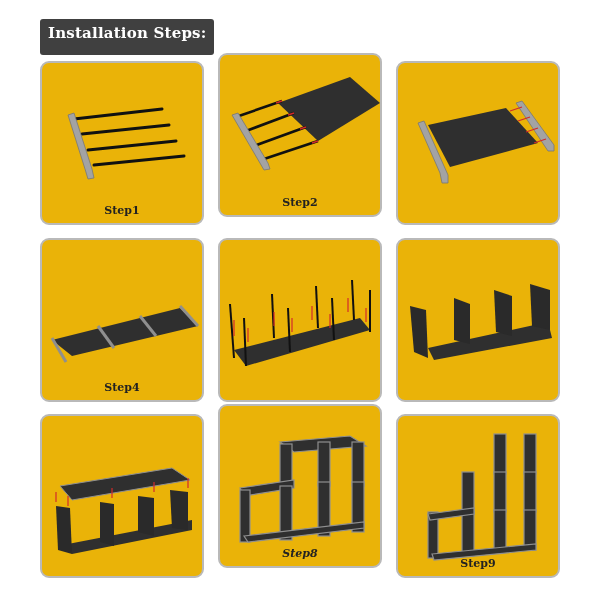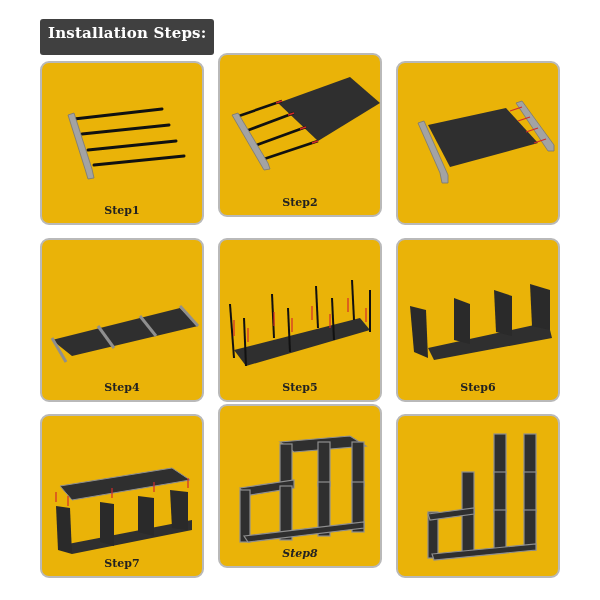--- a/index.html
+++ b/index.html
@@ -96,55 +96,52 @@
         <line x1="14" y1="80" x2="14" y2="96"></line>
         <line x1="28" y1="88" x2="28" y2="102"></line>
         <line x1="54" y1="72" x2="54" y2="86"></line>
         <line x1="72" y1="78" x2="72" y2="92"></line>
         <line x1="92" y1="66" x2="92" y2="80"></line>
         <line x1="110" y1="74" x2="110" y2="88"></line>
         <line x1="128" y1="58" x2="128" y2="72"></line>
         <line x1="146" y1="68" x2="146" y2="82"></line>
       </g>
   </svg>
-  <div class="step-label">Step5</div>
 </div>
 
 <div class="panel" style="left:396px;top:238px;">
   <svg width="164" height="164" viewBox="0 0 164 164">
     <polygon points="30,108 150,82 154,98 36,120" fill="#2f2f2f"></polygon>
     <g fill="#2a2a2a">
         <polygon points="12,66 28,70 30,118 16,112"></polygon>
         <polygon points="56,58 72,64 72,104 56,100"></polygon>
         <polygon points="96,50 114,56 114,96 98,92"></polygon>
         <polygon points="132,44 152,50 152,90 134,86"></polygon>
       </g>
   </svg>
-  <div class="step-label">Step6</div>
 </div>
 
 <div class="panel" style="left:40px;top:414px;">
   <svg width="164" height="164" viewBox="0 0 164 164">
     <polygon points="18,70 130,52 148,64 30,84" fill="#2f2f2f" stroke="#8f8f8f" stroke-width="1"></polygon>
     <polygon points="26,128 150,104 150,114 30,138" fill="#2f2f2f"></polygon>
     <g fill="#2a2a2a">
         <polygon points="14,90 28,92 30,138 16,134"></polygon>
         <polygon points="58,86 72,88 72,130 58,126"></polygon>
         <polygon points="96,80 112,82 112,120 96,116"></polygon>
         <polygon points="128,74 146,76 146,114 130,112"></polygon>
       </g>
     <g stroke="#d22a2a" stroke-width="1.2">
         <line x1="14" y1="76" x2="14" y2="86"></line>
         <line x1="26" y1="80" x2="26" y2="90"></line>
         <line x1="70" y1="72" x2="70" y2="82"></line>
         <line x1="112" y1="66" x2="112" y2="76"></line>
         <line x1="146" y1="62" x2="146" y2="72"></line>
       </g>
   </svg>
-  <div class="step-label">Step7</div>
 </div>
 
 <div class="panel" style="left:218px;top:404px;font-style:italic;">
   <svg width="164" height="164" viewBox="0 0 164 164">
     <g fill="#2f2f2f" stroke="#8f8f8f" stroke-width="1.2">
       <polygon points="60,36 130,30 146,40 74,46"></polygon>
       <rect x="60" y="38" width="12" height="44"></rect>
         <rect x="98" y="36" width="12" height="44"></rect>
         <rect x="132" y="36" width="12" height="44"></rect>
       <polygon points="20,82 74,74 74,82 24,90"></polygon>
@@ -167,13 +164,14 @@
         <rect x="96" y="56" width="12" height="40"></rect>
         <rect x="126" y="56" width="12" height="40"></rect>
       <rect x="30" y="96" width="10" height="46"></rect>
         <rect x="64" y="96" width="12" height="44"></rect>
         <rect x="96" y="94" width="12" height="42"></rect>
         <rect x="126" y="94" width="12" height="40"></rect>
       <polygon points="30,98 76,92 76,98 32,104"></polygon>
       <polygon points="34,138 138,128 138,134 36,144"></polygon>
     </g>
   </svg>
+  <div class="step-label">Step9</div>
 </div>
 
 </body></html>

